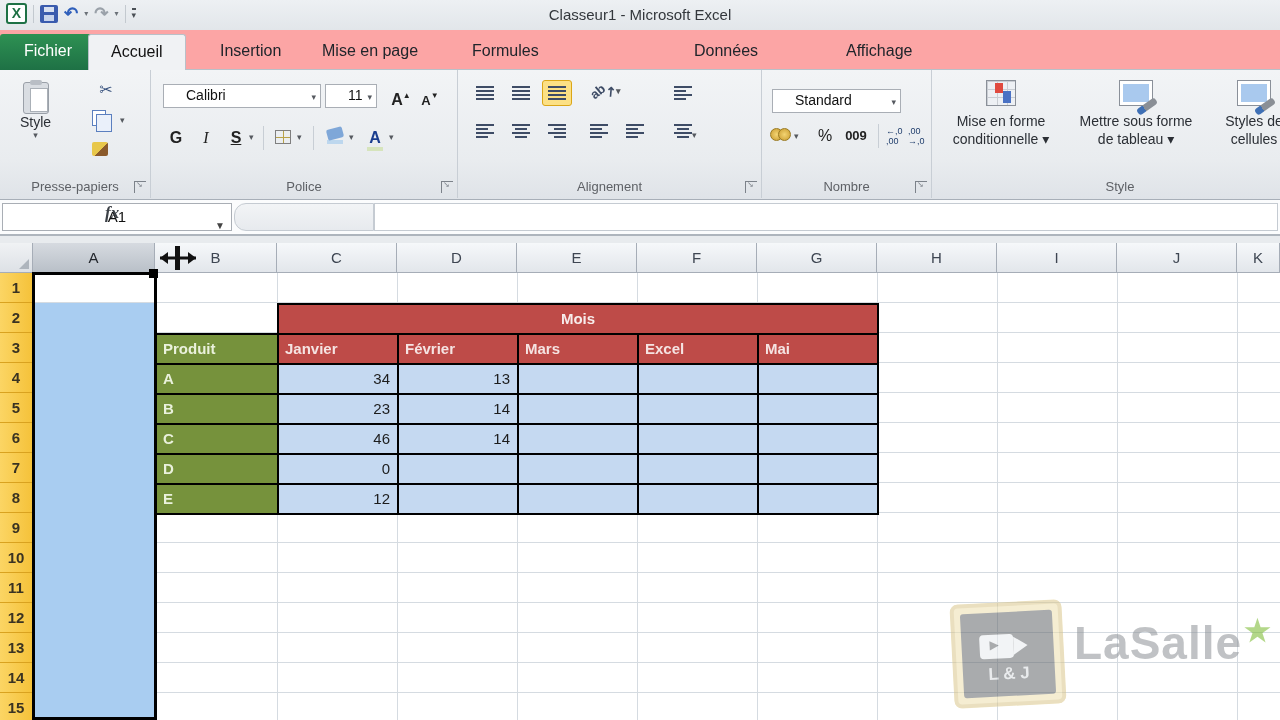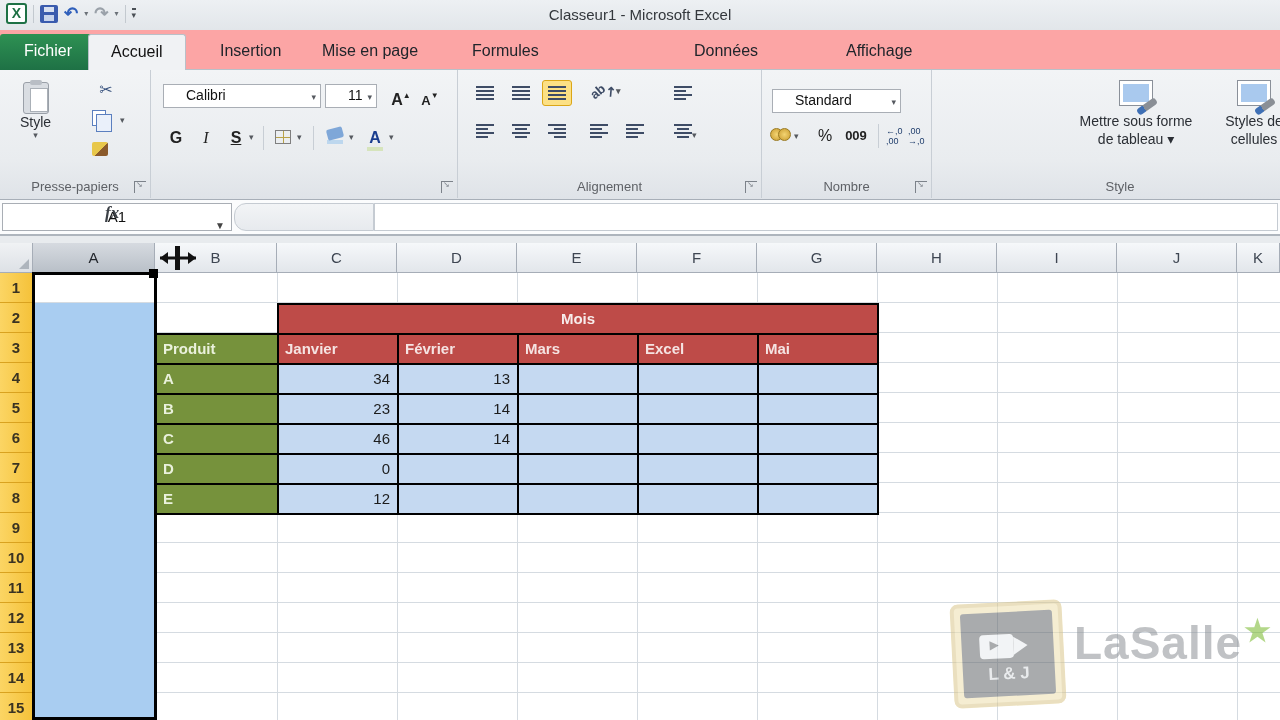--- a/index.html
+++ b/index.html
@@ -225,20 +225,21 @@
     <div style="position:absolute;left:162px;top:56px;width:1px;height:24px;background:#c8ced5"></div>
     <div class="fbtn" style="left:176px;top:58px">
       <div class="bucket"></div>
         <span class="colorbar" style="background:#BDD7EE"></span>
     </div>
     <span class="dd2" style="position:absolute;left:198px;top:62px">▾</span>
     <div class="fbtn" style="left:216px;top:56px;font-weight:bold;color:#1a3d8f">
       A<span class="colorbar" style="background:#D6E4BC;margin-top:-3px"></span>
     </div>
     <span class="dd2" style="position:absolute;left:238px;top:62px">▾</span>
+    <div class="glabel">Police</div>
     <div class="launcher"></div>
   </div>
 
   <div class="rgroup" style="left:458px;width:304px">
     <div class="alignbtn" style="left:12px;top:10px"><span class="bars vshort"><i></i><i></i><i></i><i></i></span></div>
     <div class="alignbtn" style="left:48px;top:10px"><span class="bars vshort"><i></i><i></i><i></i><i></i></span></div>
     <div class="alignbtn hl" style="left:84px;top:10px"><span class="bars vshort"><i></i><i></i><i></i><i></i></span></div>
     <div class="alignbtn" style="left:126px;top:10px;width:44px;color:#3E4C66;font-size:13px;font-weight:bold">
       <span style="display:inline-block;transform:rotate(-40deg)">ab</span><span style="transform:rotate(-40deg);display:inline-block">↗</span><span class="dd2">▾</span>
     </div>
@@ -269,20 +270,25 @@
     </div>
     <div class="decbtn" style="position:absolute;left:146px;top:56px">
       <div>,00</div>
         <div>→,0</div>
     </div>
     <div class="glabel">Nombre</div>
     <div class="launcher"></div>
   </div>
 
   <div class="rgroup" style="left:932px;width:348px;border-right:none">
+    <div class="stylebtn" style="left:8px;width:122px">
+      <div class="cfico"></div>
+      <span>Mise en forme</span>
+        <span>conditionnelle ▾</span>
+    </div>
     <div class="stylebtn" style="left:134px;width:140px">
       <div class="tblico">
           <div class="fill"></div>
           <div class="brush"></div>
         </div>
       <span>Mettre sous forme</span>
         <span>de tableau ▾</span>
     </div>
     <div class="stylebtn" style="left:282px;width:80px">
       <div class="tblico">

